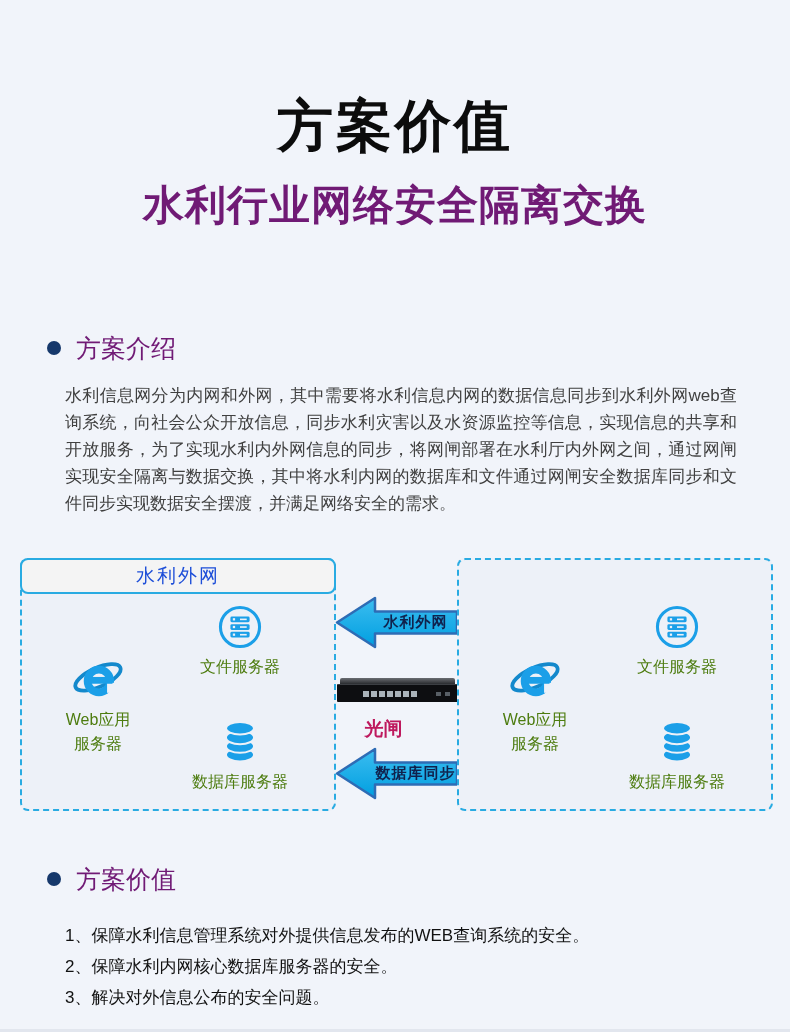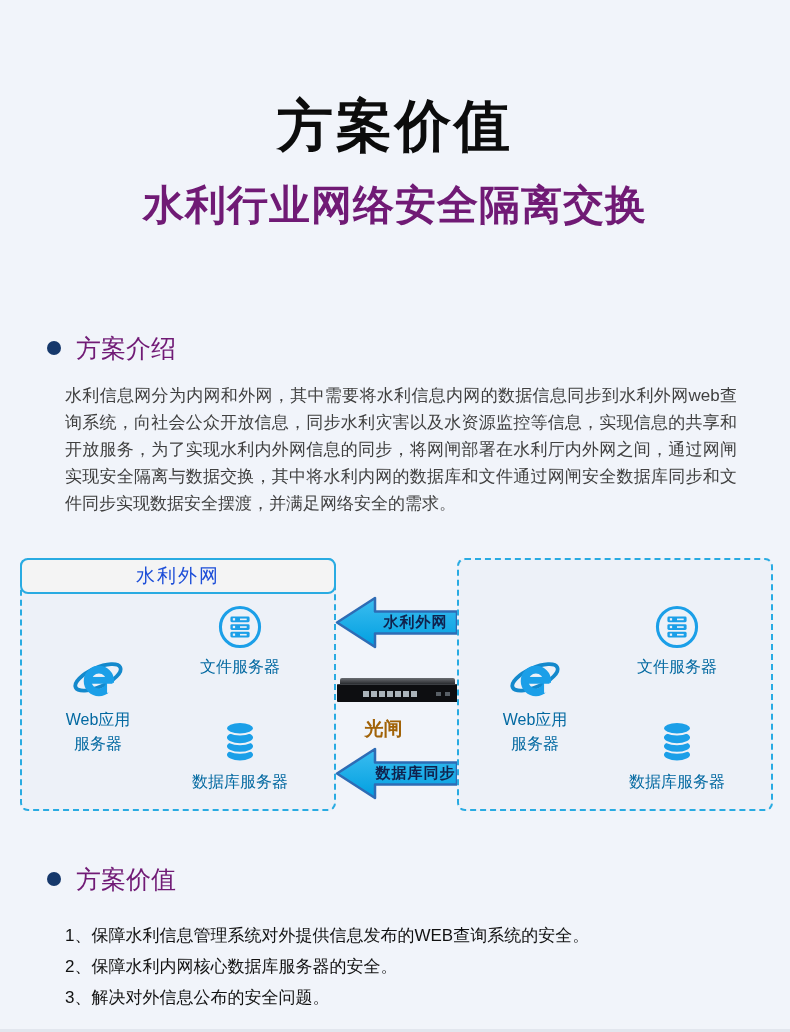--- a/index.html
+++ b/index.html
@@ -51,21 +51,21 @@
   .net-box.right { left:457px; }
   .net-box .box-header {
     position:absolute; left:-2px; right:-2px; top:-2px; height:36px;
     background:#f4f4f4; border:2px solid #29abe2; border-radius:8px;
     display:flex; align-items:center; justify-content:center;
     font-family:"Liberation Serif","DejaVu Serif",serif;
     font-size:19px; color:#1d4ed8; letter-spacing:2px;
   }
   .node { position:absolute; text-align:center; }
   .node .node-label {
-    font-size:16px; color:#0369a1; line-height:24px; margin-top:5px;
+    font-size:16px; color:#4d7c0f; line-height:24px; margin-top:5px;
   }
   .node-file { left:158px; top:44px; width:120px; }
   .node-web  { left:16px;  top:90px; width:120px; }
   .node-db   { left:148px; top:158px; width:140px; }
   .node svg { display:block; margin:0 auto; overflow:visible; }
   
   .arrow { position:absolute; width:126px; height:55px; }
   .arrow svg { position:absolute; inset:0; width:100%; height:100%; }
   .arrow-file { left:334px; top:37px; }
   .arrow-db   { left:334px; top:188px; }
@@ -85,21 +85,21 @@
     height:18px; background:#0d0e11; border-radius:1px;
     border-top:1px solid #3c3f44;
     display:flex; align-items:center; padding:0 8px;
   }
   .device-ports { display:flex; gap:2px; margin-left:18px; }
   .device-ports span { width:6px; height:6px; background:#aab3ba; display:block; }
   .device-leds { display:flex; gap:4px; margin-left:auto; }
   .device-leds span { width:5px; height:4px; background:#585f66; display:block; }
   .device-label {
     position:absolute; left:336px; top:158px; width:95px;
-    text-align:center; font-size:19px; font-weight:700; color:#a16207;
+    text-align:center; font-size:19px; font-weight:700; color:#be185d;
   }
   
   .value-list { margin:24px 53px 0 65px; }
   .value-list .value-item {
     font-size:17px; line-height:31px; color:#111;
   }
   
   .bottom-divider {
     position:absolute; left:0; right:0; bottom:0; height:3px;
     background:#e2e6ee;

